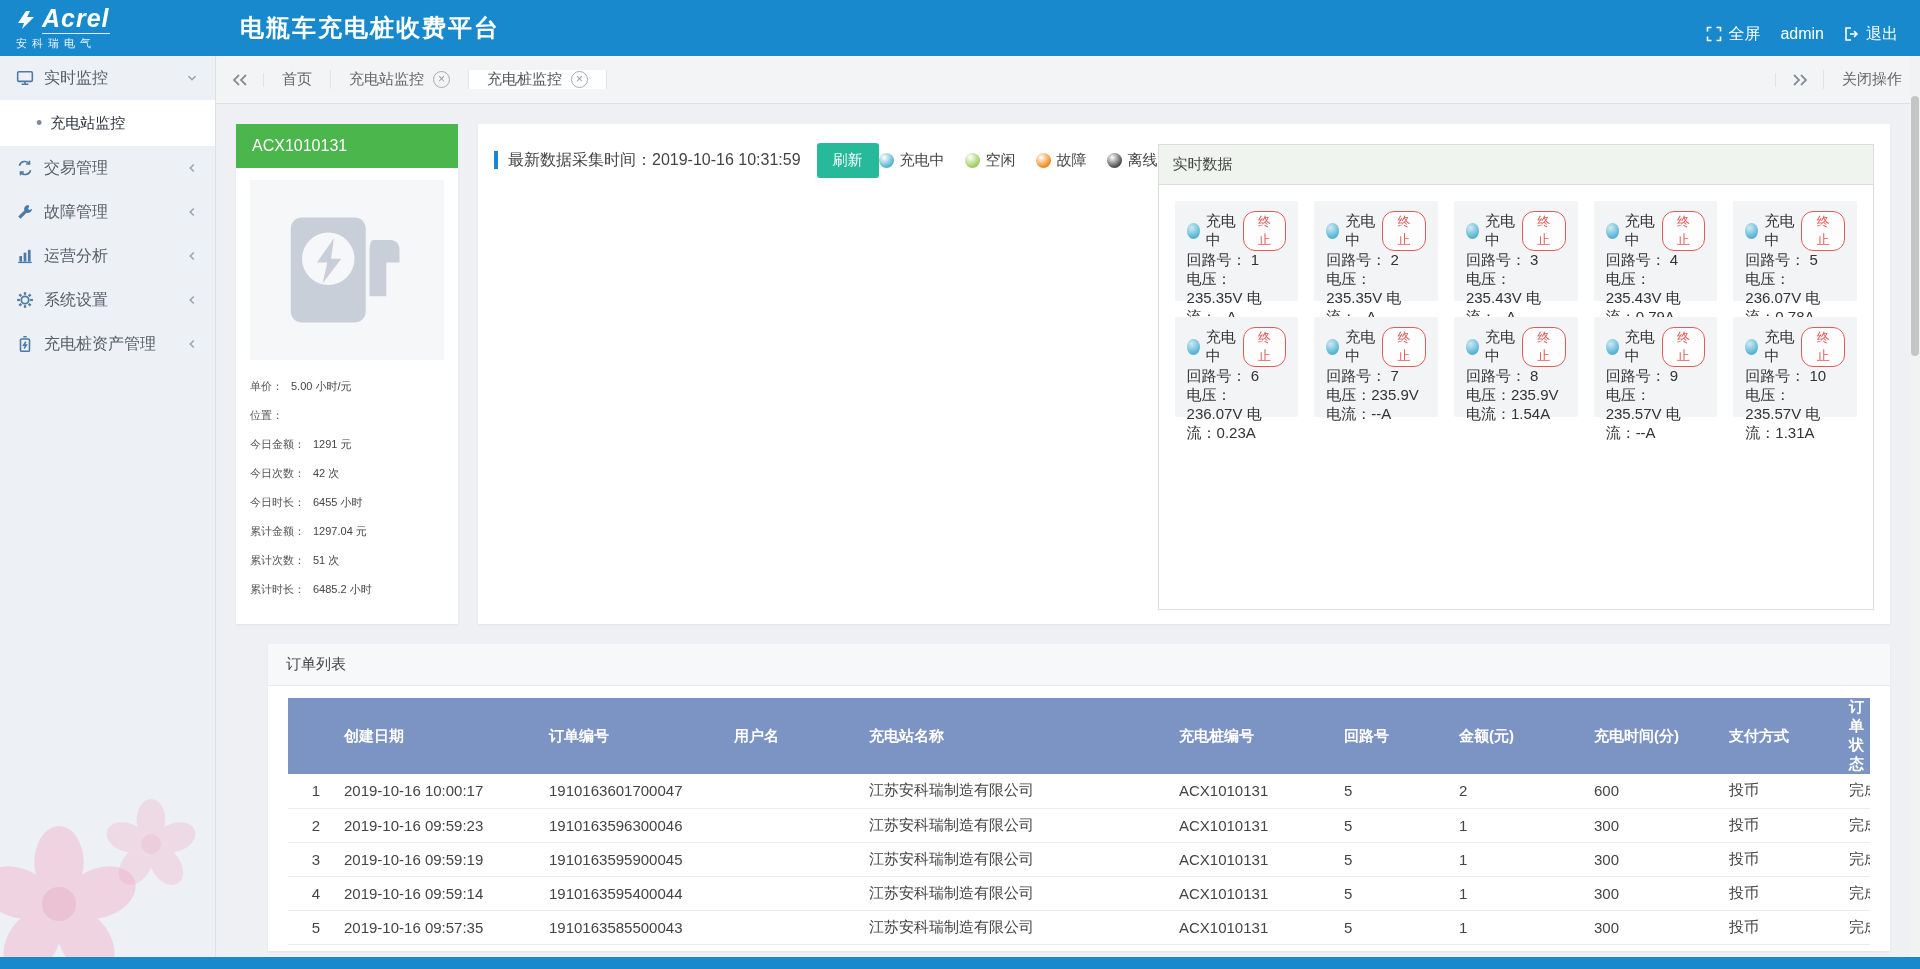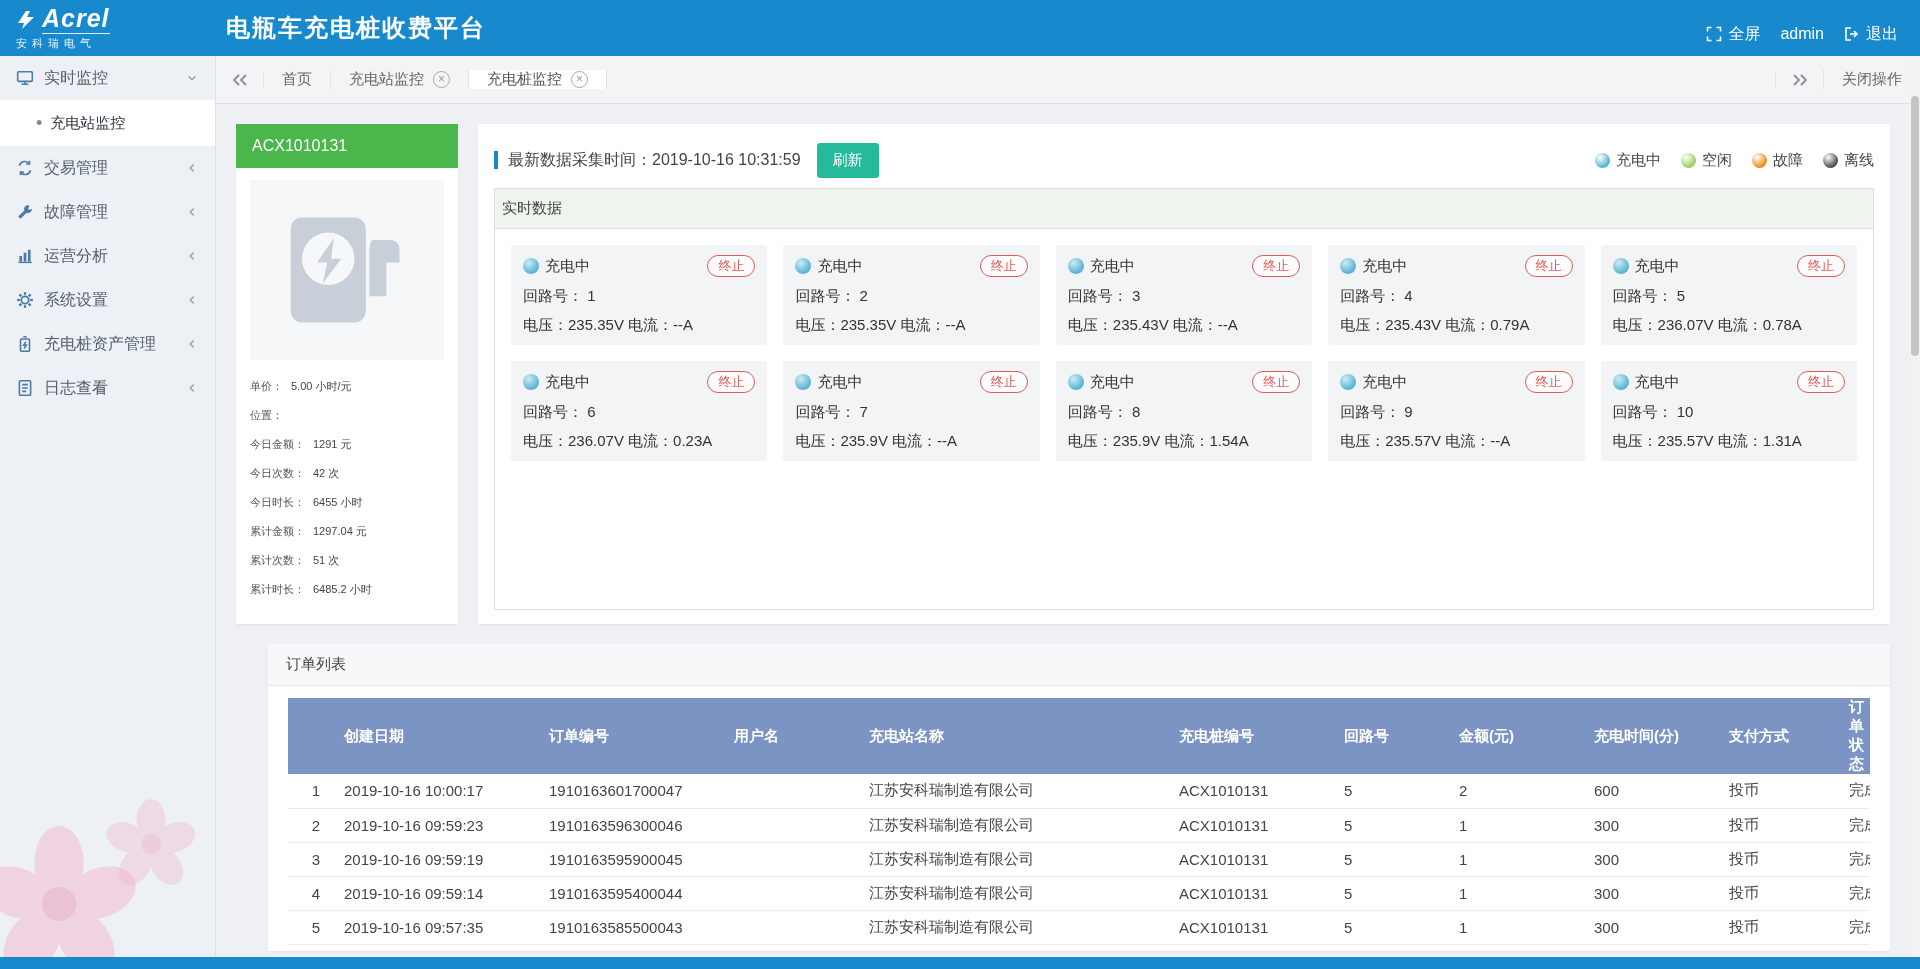--- a/index.html
+++ b/index.html
@@ -6,21 +6,21 @@
   html,body { width:1920px; height:969px; overflow:hidden; background:#eef0f3; }
   body { position:relative; }
 
   
   .header { height:56px; background:#1889cd; display:flex; align-items:center; color:#fff; position:relative; z-index:6; }
   .logo-block { width:216px; padding-left:16px; display:flex; flex-direction:column; justify-content:center; }
   .logo-row { display:flex; align-items:center; gap:6px; }
   .logo-mark svg { width:20px; height:20px; display:block; }
   .logo-text { font-size:25px; font-weight:bold; font-style:italic; letter-spacing:1px; border-bottom:1px solid rgba(255,255,255,.85); line-height:1.05; padding-bottom:1px;}
   .logo-sub { font-size:11px; letter-spacing:5px; margin-top:2px; color:#eaf4fb; }
-  .app-title { font-size:24px; font-weight:bold; letter-spacing:2px; margin-left:10px; }
+  .app-title { font-size:24px; font-weight:bold; letter-spacing:2px; margin-left:24px; }
   .header-right { margin-left:auto; display:flex; align-items:center; gap:20px; padding-right:22px; font-size:16px; }
   .hr-item { display:flex; align-items:center; gap:6px; cursor:pointer;margin-top:12px; }
   .hr-item svg { width:16px; height:16px; display:block; }
 
   
   .body-row { display:flex; height:913px; }
 
   
   .sidebar { width:216px; background:#edf0f4; border-right:1px solid #dde1e6; position:relative; overflow:hidden; }
   .side-item { height:44px; display:flex; align-items:center; gap:10px; padding:0 16px; font-size:16px; color:#55606b; cursor:pointer; }
@@ -58,31 +58,31 @@
   
   .station-panel { width:222px; background:#fff; box-shadow:0 1px 2px rgba(0,0,0,.06); display:flex; flex-direction:column; }
   .station-head { height:44px; background:#4bb64b; color:#fff; font-size:16px; display:flex; align-items:center; padding:0 16px; }
   .station-body { padding:12px 14px; flex:1; }
   .pile-icon-box { height:180px; background:#f6f7f8; display:flex; align-items:center; justify-content:center; margin-bottom:12px; }
   .pile-icon-box svg { width:140px; height:120px; }
   .stat-row { display:flex; gap:8px; font-size:11px; color:#555; line-height:29px; white-space:nowrap; }
   .stat-value { color:#444; }
 
   
-  .monitor-panel { flex:1; background:#fff; box-shadow:0 1px 2px rgba(0,0,0,.06); padding:14px 16px; display:flex; flex-direction:column; min-width:0; }
+  .monitor-panel { flex:1; background:#fff; box-shadow:0 1px 2px rgba(0,0,0,.06); padding:14px 16px; display:flex; flex-direction:row; min-width:0; }
   .monitor-top { display:flex; align-items:center; height:44px; }
   .accent-bar { width:4px; height:18px; background:#1889cd; margin-right:10px; }
   .collect-text { font-size:16px; color:#444; }
   .refresh-btn { margin-left:16px; background:#26b99a; color:#fff; border:none; font-size:15px; padding:8px 16px; border-radius:3px; cursor:pointer; }
   .legend { margin-left:auto; display:flex; align-items:center; gap:20px; font-size:15px; color:#444; }
   .legend-item { display:flex; align-items:center; gap:6px; }
   .legend-dot { width:15px; height:15px; border-radius:50%; }
 
   .realtime-box { flex:1; border:1px solid #ddd; margin-top:6px; display:flex; flex-direction:column; overflow:hidden; }
-  .realtime-title { background:#f0f4ef; border-bottom:1px solid #ddd; padding:10px 7px; font-size:15px; color:#444; }
+  .realtime-title { background:#f0f4ef; border-bottom:1px solid #ddd; padding:10px 14px; font-size:15px; color:#444; }
   .circuit-grid { padding:16px; display:grid; grid-template-columns:repeat(5,1fr); gap:16px; align-content:start; }
   .circuit-card { background:#f3f4f5; border-radius:2px; height:100px; padding:10px 12px; display:flex; flex-direction:column; justify-content:space-between; }
   .card-top { display:flex; align-items:center; }
   .status { display:flex; align-items:center; gap:6px; font-size:15px; color:#333; }
   .dot { width:16px; height:16px; border-radius:50%; }
   .terminate { margin-left:auto; border:1px solid #e15b5b; color:#e15b5b; background:#fdfdfd; border-radius:12px; font-size:13px; padding:1px 10px; cursor:pointer; }
   .card-mid, .card-bot { text-align:left; font-size:15px; color:#333; }
 
   
   .orders-panel { margin-top:20px; background:#fff; box-shadow:0 1px 2px rgba(0,0,0,.06); padding-bottom:6px;margin-left:32px; }
@@ -231,34 +231,20 @@
           </span>
         </div>
         <div class="side-item">
           <span class="side-icon">
             <svg viewBox="0 0 16 16" fill="none" stroke="currentColor" stroke-width="1.4">
               <rect x="4" y="3.5" width="8" height="11" rx="1"></rect>
               <path d="M6.5 1.5h3M8.8 6l-2 3h2.4l-2 3"></path>
             </svg>
           </span>
           <span class="side-label">充电桩资产管理</span>
-          <span class="side-arrow">
-            <svg viewBox="0 0 16 16" fill="none" stroke="currentColor" stroke-width="1.7">
-              <path d="M10 4L6 8l4 4"></path>
-            </svg>
-          </span>
-        </div>
-        <div class="side-item">
-          <span class="side-icon">
-            <svg viewBox="0 0 16 16" fill="none" stroke="currentColor" stroke-width="1.4">
-              <rect x="3" y="1.5" width="10" height="13" rx="1"></rect>
-              <path d="M5.5 5h5M5.5 8h5M5.5 11h3.5"></path>
-            </svg>
-          </span>
-          <span class="side-label">日志查看</span>
           <span class="side-arrow">
             <svg viewBox="0 0 16 16" fill="none" stroke="currentColor" stroke-width="1.7">
               <path d="M10 4L6 8l4 4"></path>
             </svg>
           </span>
         </div>
       </div>
     <svg class="flower f1" viewBox="0 0 100 100">
       <g fill="#f2a9c4">
         <ellipse cx="50" cy="28" rx="13" ry="19"></ellipse>

